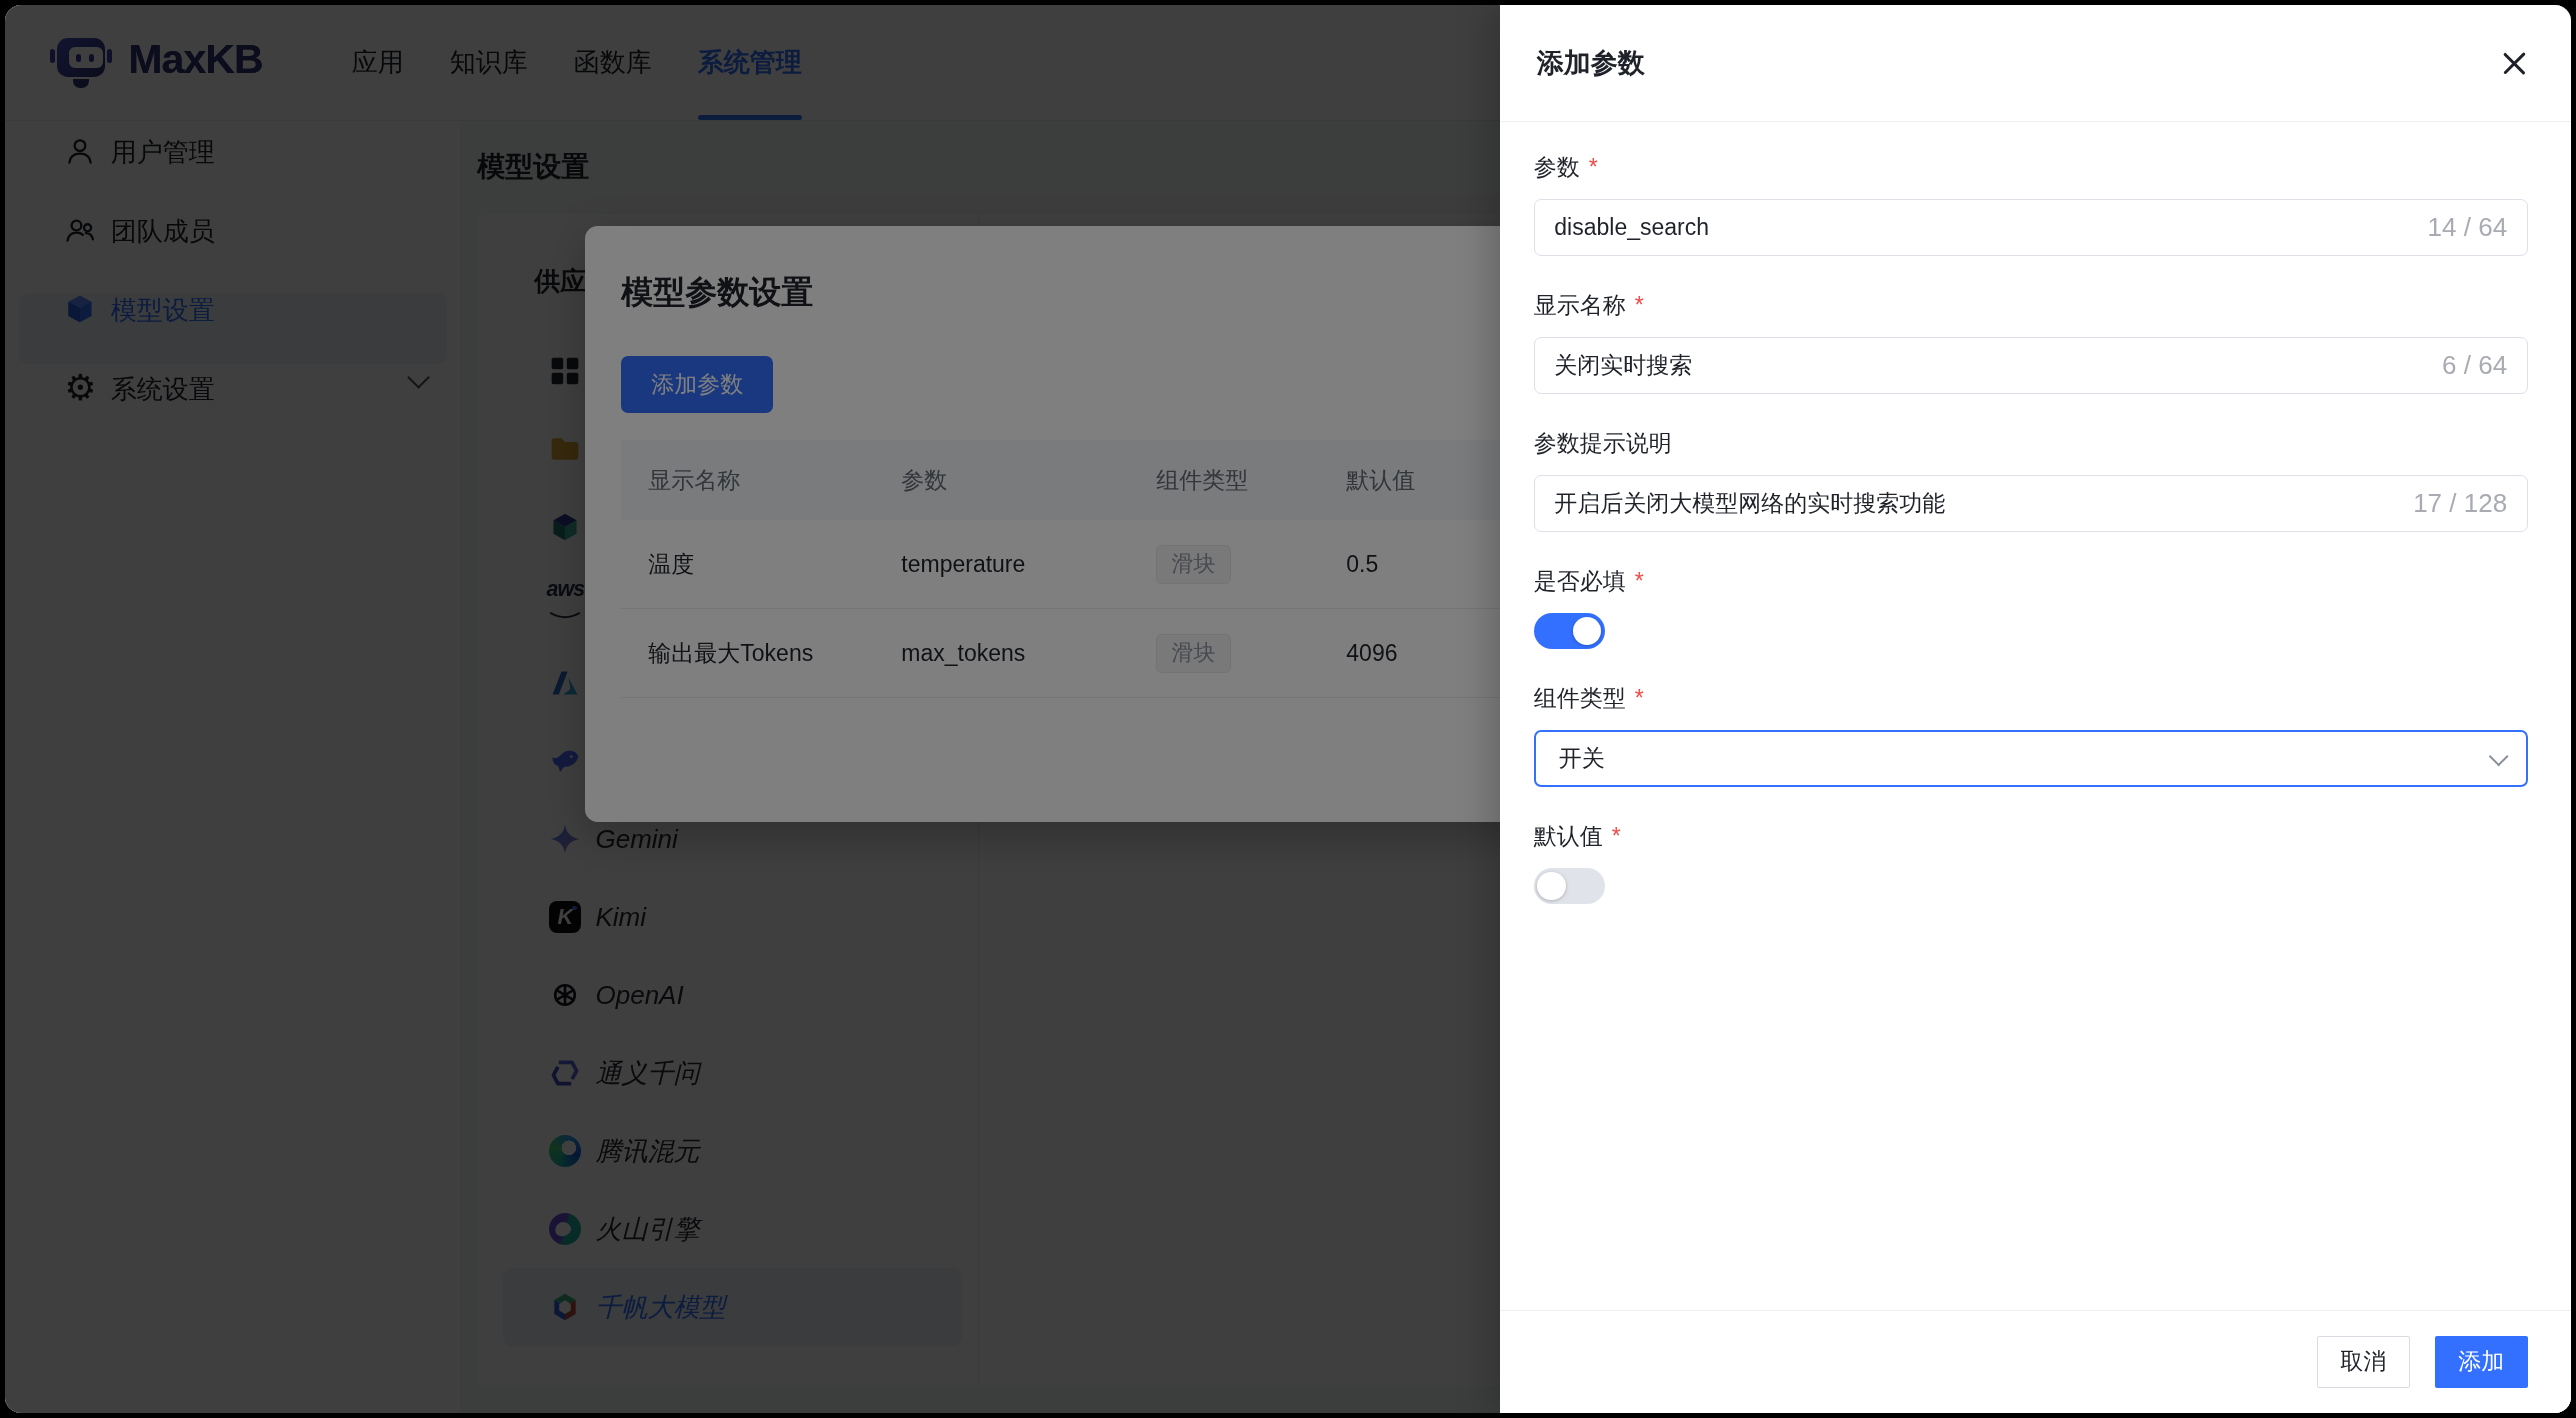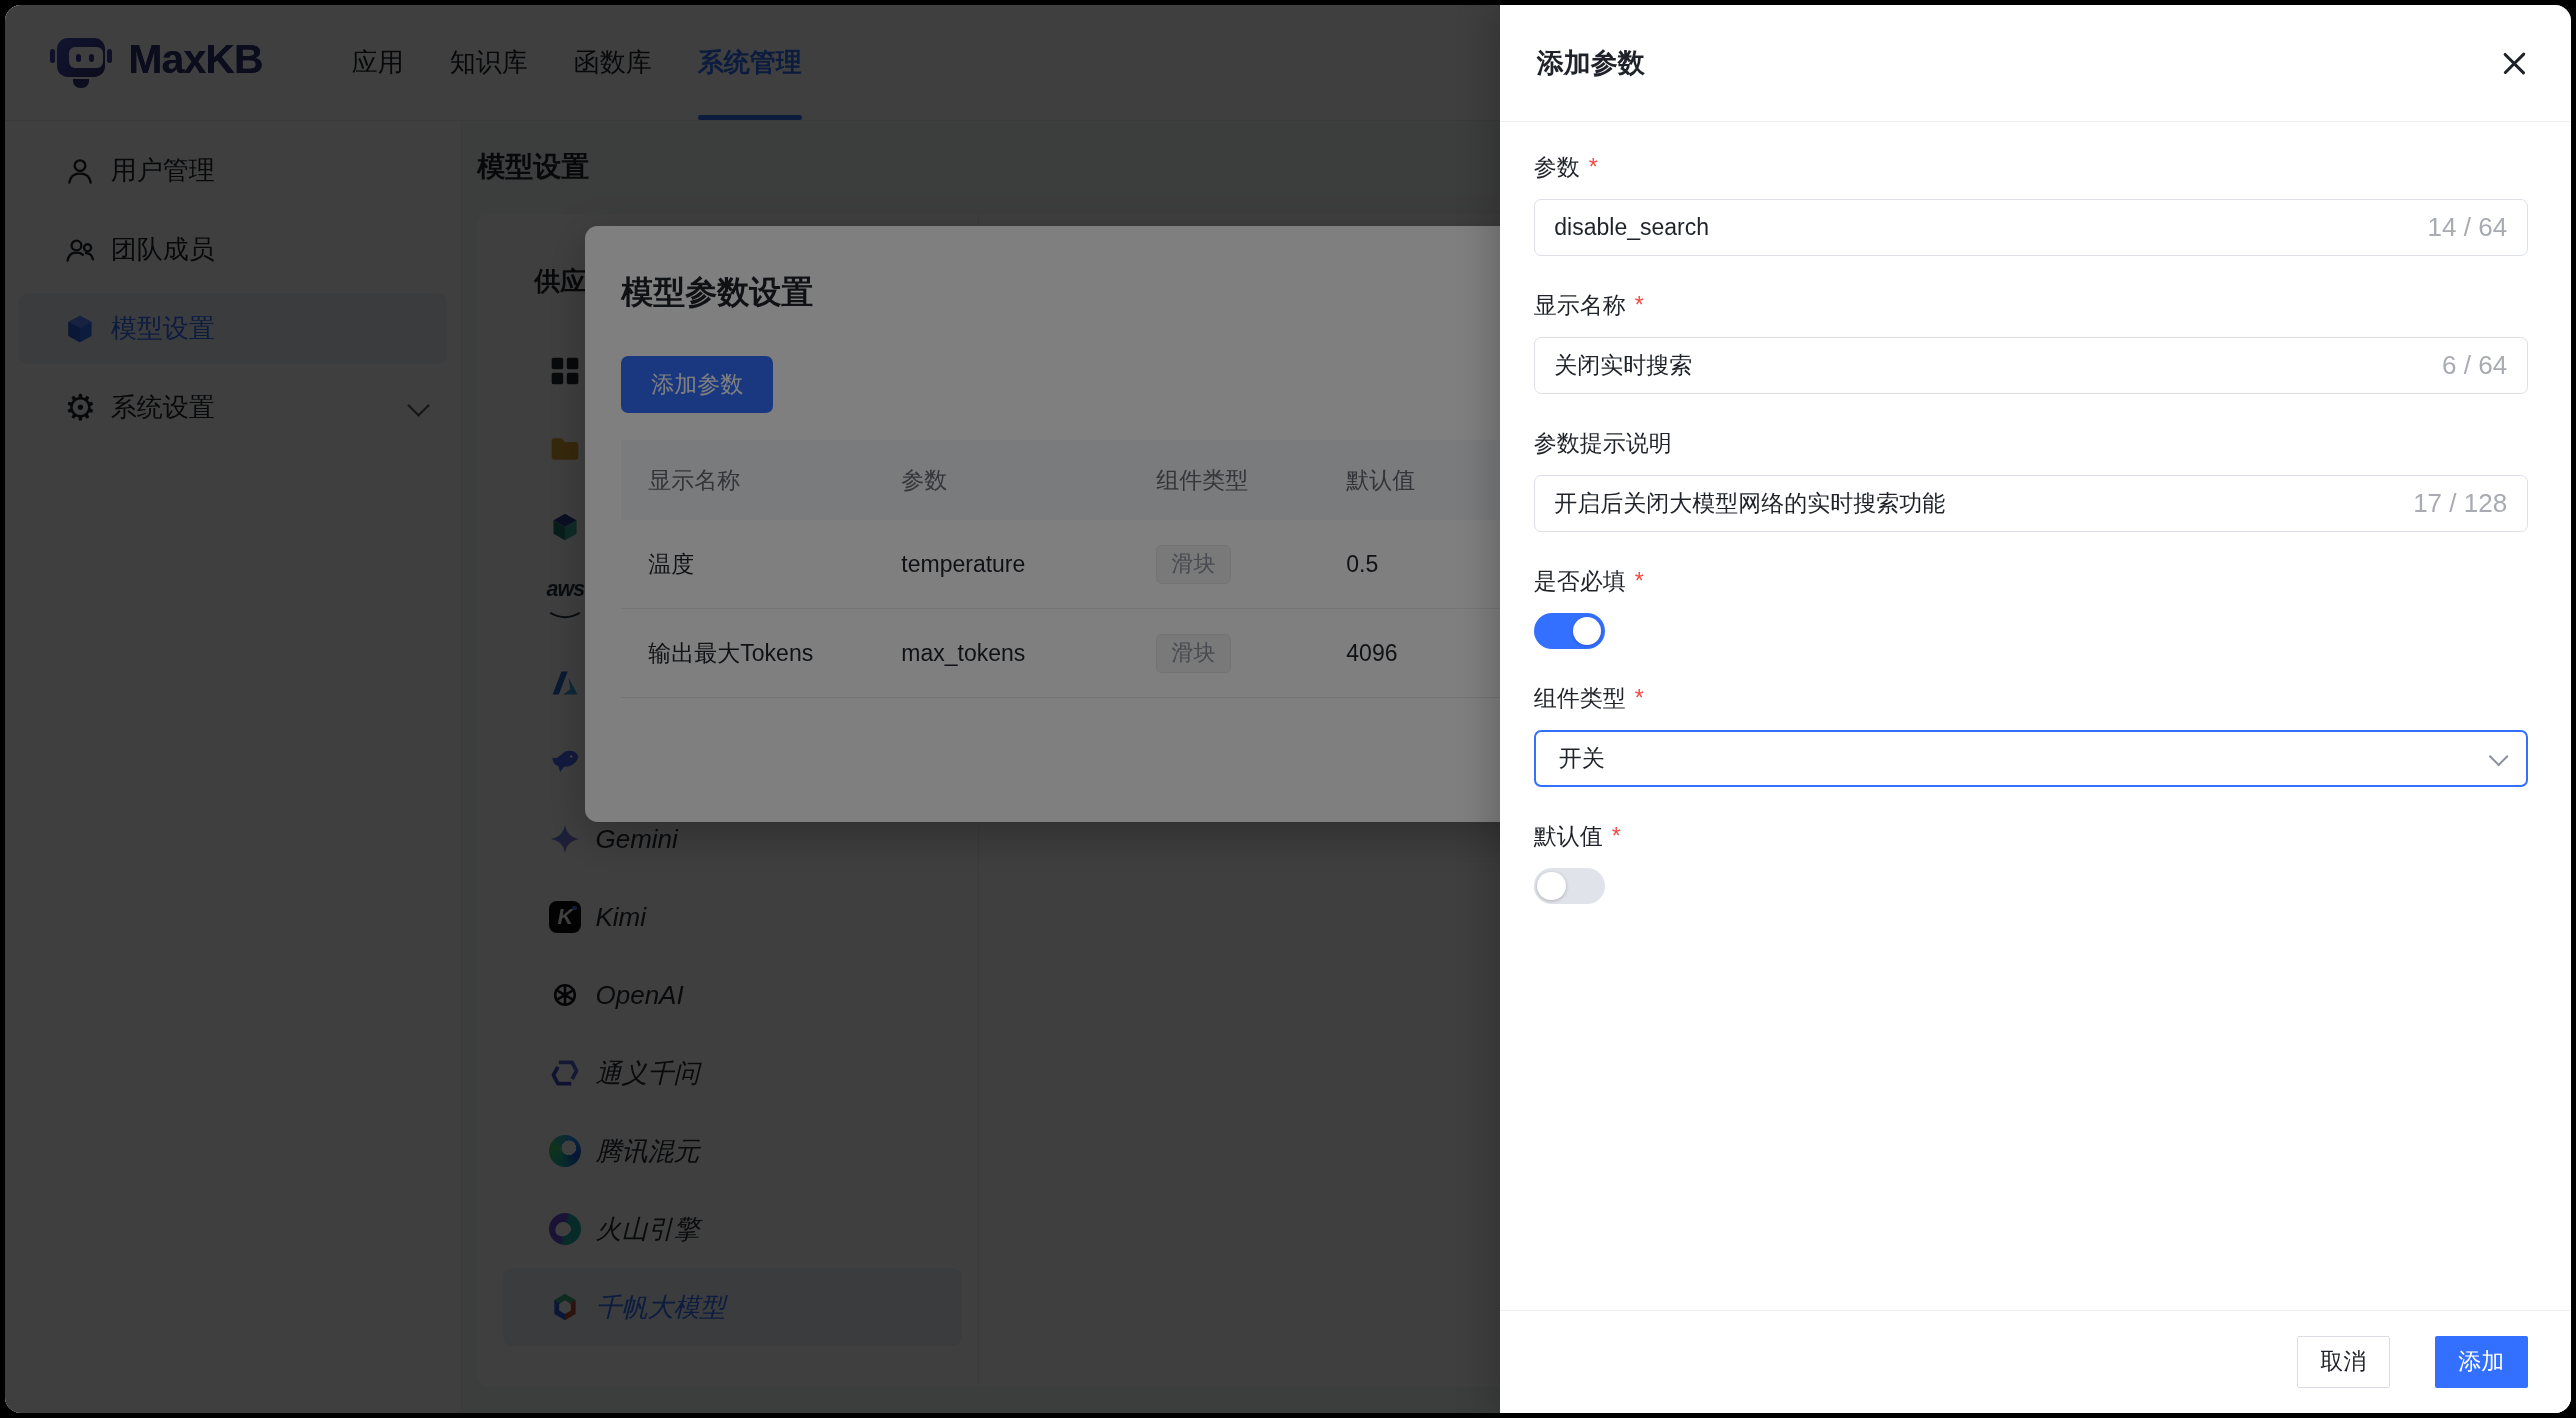--- a/index.html
+++ b/index.html
@@ -23,21 +23,21 @@
   .logo-text { font-size:41px; font-weight:800; letter-spacing:-0.9px;
     background:linear-gradient(90deg,#272c66,#4b3f96); -webkit-background-clip:text; background-clip:text; color:#2e3475; }
   .nav-items { display:flex; align-items:stretch; height:100%; margin-left:89px; column-gap:46px; }
   .nav-item { position:relative; display:flex; align-items:center; font-size:26px; color:#1f2329; cursor:pointer; }
   .nav-item.active { color:#3370ff; font-weight:600; }
   .nav-item.active::after { content:""; position:absolute; left:0; right:0; bottom:0; height:5.3px; background:#3370ff; border-radius:2.7px; }
 
   
   .sidebar { position:absolute; left:0; top:116px; bottom:0; width:457px; background:#fff;
     border-right:0.9px solid #eaedf2; padding:14.2px 14.2px 0 14.2px; z-index:1; }
-  .side-item { display:flex; align-items:center; height:71px; margin-bottom:8px; border-radius:9px;
+  .side-item { display:flex; align-items:flex-start; height:71px; margin-bottom:8px; border-radius:9px;
     padding:0 23px 0 45px; font-size:26px; color:#1f2329; cursor:pointer; }
   .side-item .s-icon { width:32px; height:32px; margin-right:14.2px; flex:none; display:flex; align-items:center; justify-content:center; }
   .side-item.active { background:#eef1f7; color:#3370ff; font-weight:500; }
   .side-chevron { margin-left:auto; width:16px; height:16px; border-right:2.7px solid #4e545e; border-bottom:2.7px solid #4e545e;
     transform:rotate(45deg) translateY(-3.6px); }
   .gear-glyph { font-size:36px; line-height:32px; color:#1f2329; }
 
   
   .main { position:absolute; left:457px; top:116px; right:0; bottom:0; background:#f2f4f7; z-index:1; }
   .page-title { position:absolute; left:15px; top:27px; font-size:28px; font-weight:700; color:#1f2329; }
@@ -107,21 +107,21 @@
   .switch.on .knob { right:3.6px; } .switch.off .knob { left:3.6px; }
   .f-select { height:57px; border:2.7px solid #3370ff; border-radius:7.1px; display:flex; align-items:center;
     justify-content:space-between; padding:0 23px; margin-bottom:36px; cursor:pointer; }
   .sel-chevron { width:14.2px; height:14.2px; border-right:2.7px solid #8a919c; border-bottom:2.7px solid #8a919c;
     transform:rotate(45deg) translateY(-3.6px); }
   .drawer-footer { position:absolute; left:0; right:0; bottom:0; height:103px; border-top:0.9px solid #eceff3;
     background:#fff; display:flex; align-items:center; justify-content:flex-end; gap:25px; padding-right:43px; }
   .btn { height:52px; min-width:93px; border-radius:2px; font-size:23px; font-family:inherit;
     display:inline-flex; align-items:center; justify-content:center; padding:0 21.4px; cursor:pointer; }
   .btn-cancel { background:#fff; border:1.8px solid #d9dce3; color:#1f2329; }
-  .btn-confirm { background:#3370ff; border:none; color:#fff;margin-left:20px; }
+  .btn-confirm { background:#3370ff; border:none; color:#fff; }
 </style>
 </head>
 <body>
 
 <div class="window">
 
   <div class="navbar">
     <div class="logo">
       <div class="logo-icon">
         <div class="logo-ear l"></div>

